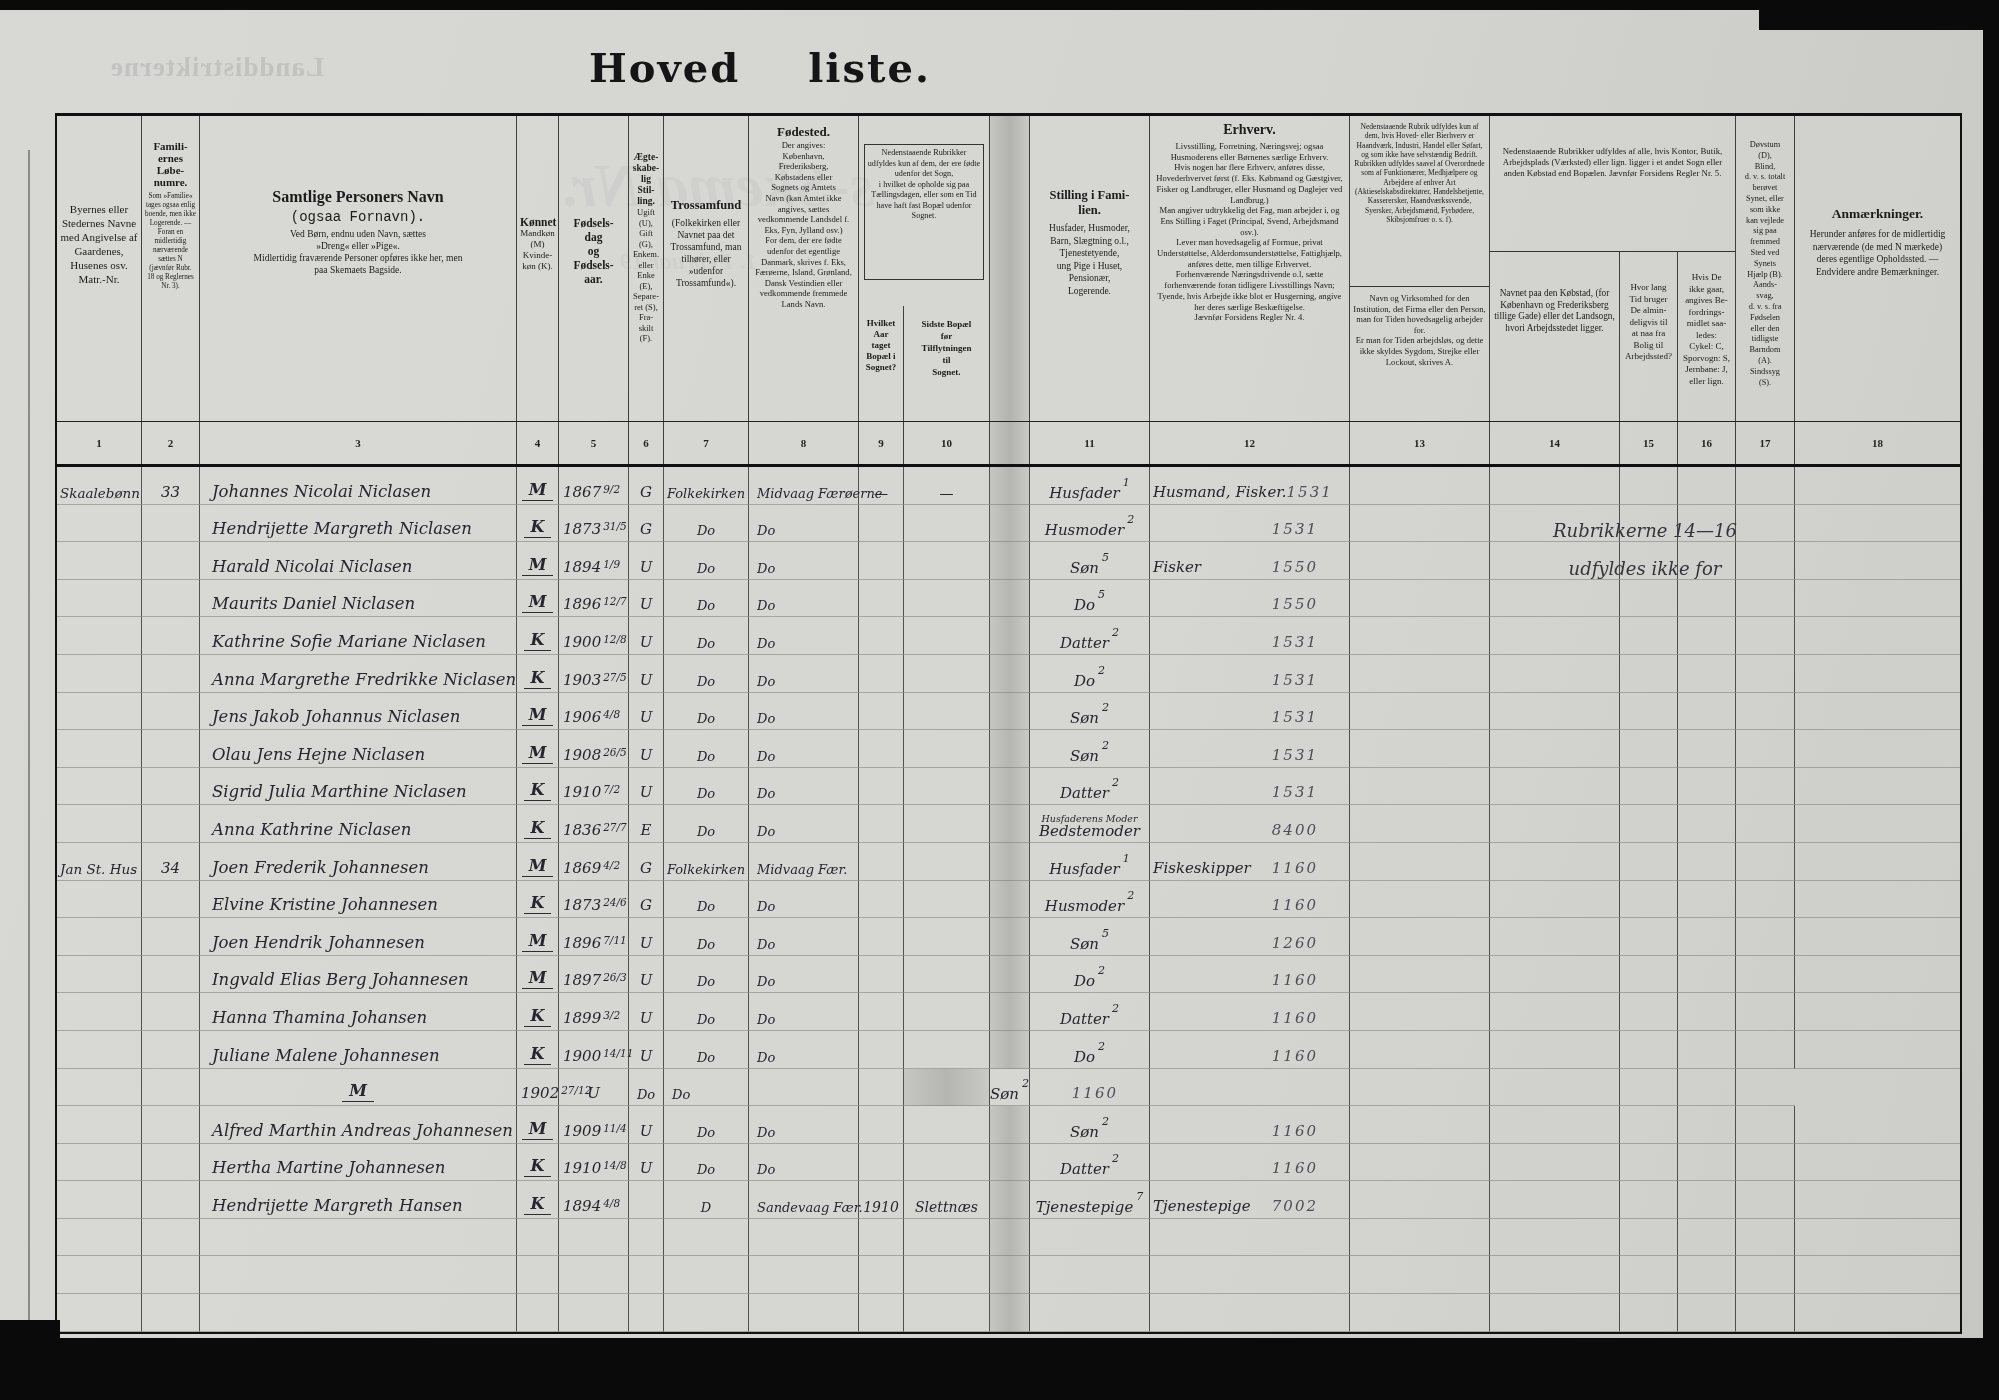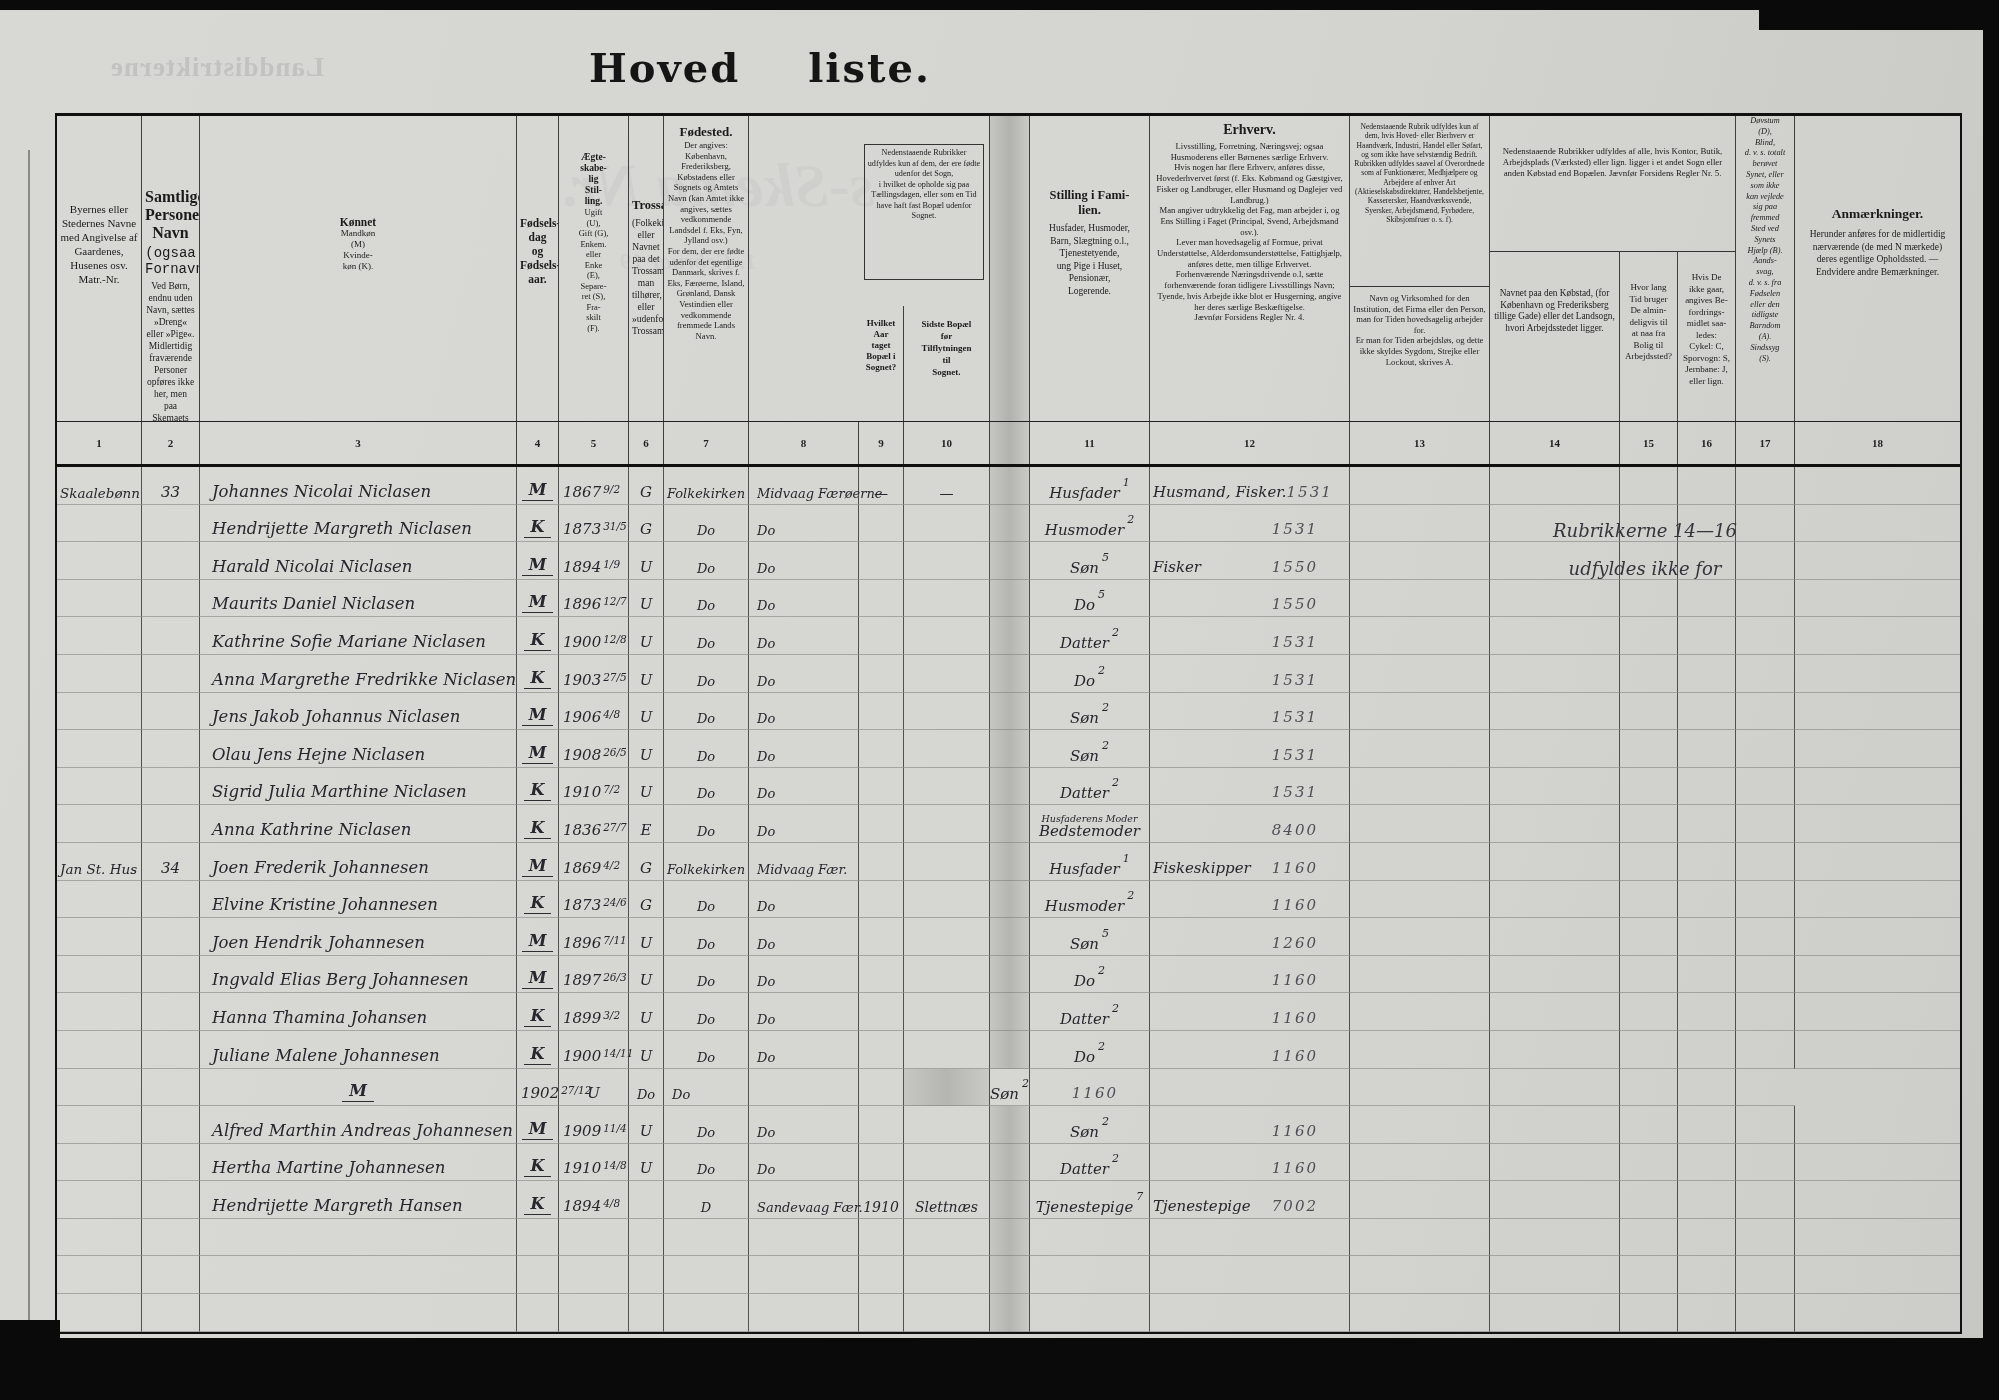--- a/index.html
+++ b/index.html
@@ -91,20 +91,27 @@
 
   <h1 class="title">Hoved liste.</h1>
 
   <div class="table">
 
     <div class="grid thead">
       <div class="hc" style="font-size:11px;line-height:14px;padding-top:86px;">
         <div class="pre">Byernes eller Stedernes Navne med Angivelse af Gaardenes, Husenes osv.
 Matr.-Nr.</div>
       </div>
+      <div class="hc" style="padding-top:24px;">
+        <div class="t pre" style="font-size:11px;line-height:12px;">Famili-
+ernes
+Løbe-
+numre.</div>
+        <div class="hc-small" style="margin-top:4px;">Som »Familie« tages ogsaa enlig boende, men ikke Logerende. — Foran en midlertidig nærværende sættes N (jævnfør Rubr. 18 og Reglernes Nr. 3).</div>
+      </div>
       <div class="hc" style="padding-top:72px;">
         <div class="t" style="font-size:16px;">Samtlige Personers Navn</div>
         <div style="font-size:14px;margin:3px 0;font-family:Liberation Mono, monospace;">(ogsaa Fornavn).</div>
         <div class="pre" style="font-size:9.5px;line-height:12px;">Ved Børn, endnu uden Navn, sættes
 »Dreng« eller »Pige«.
 Midlertidig fraværende Personer opføres ikke her, men
 paa Skemaets Bagside.</div>
       </div>
       <div class="hc" style="padding-top:100px;">
         <div class="t" style="font-size:11.5px;">Kønnet</div>
@@ -223,21 +230,21 @@
 angives Be-
 fordrings-
 midlet saa-
 ledes:
 Cykel: C,
 Sporvogn: S,
 Jernbane: J,
 eller lign.</div>
       </div>
 
-      <div class="hc" style="grid-column:18;padding-top:0;font-style:italic;">
+      <div class="hc" style="grid-column:18;padding-top:24px;">
         <div class="pre" style="font-size:8.3px;line-height:10.8px;">Døvstum
 (D),
 Blind,
 d. v. s. totalt
 berøvet
 Synet, eller
 som ikke
 kan vejlede
 sig paa
 fremmed

